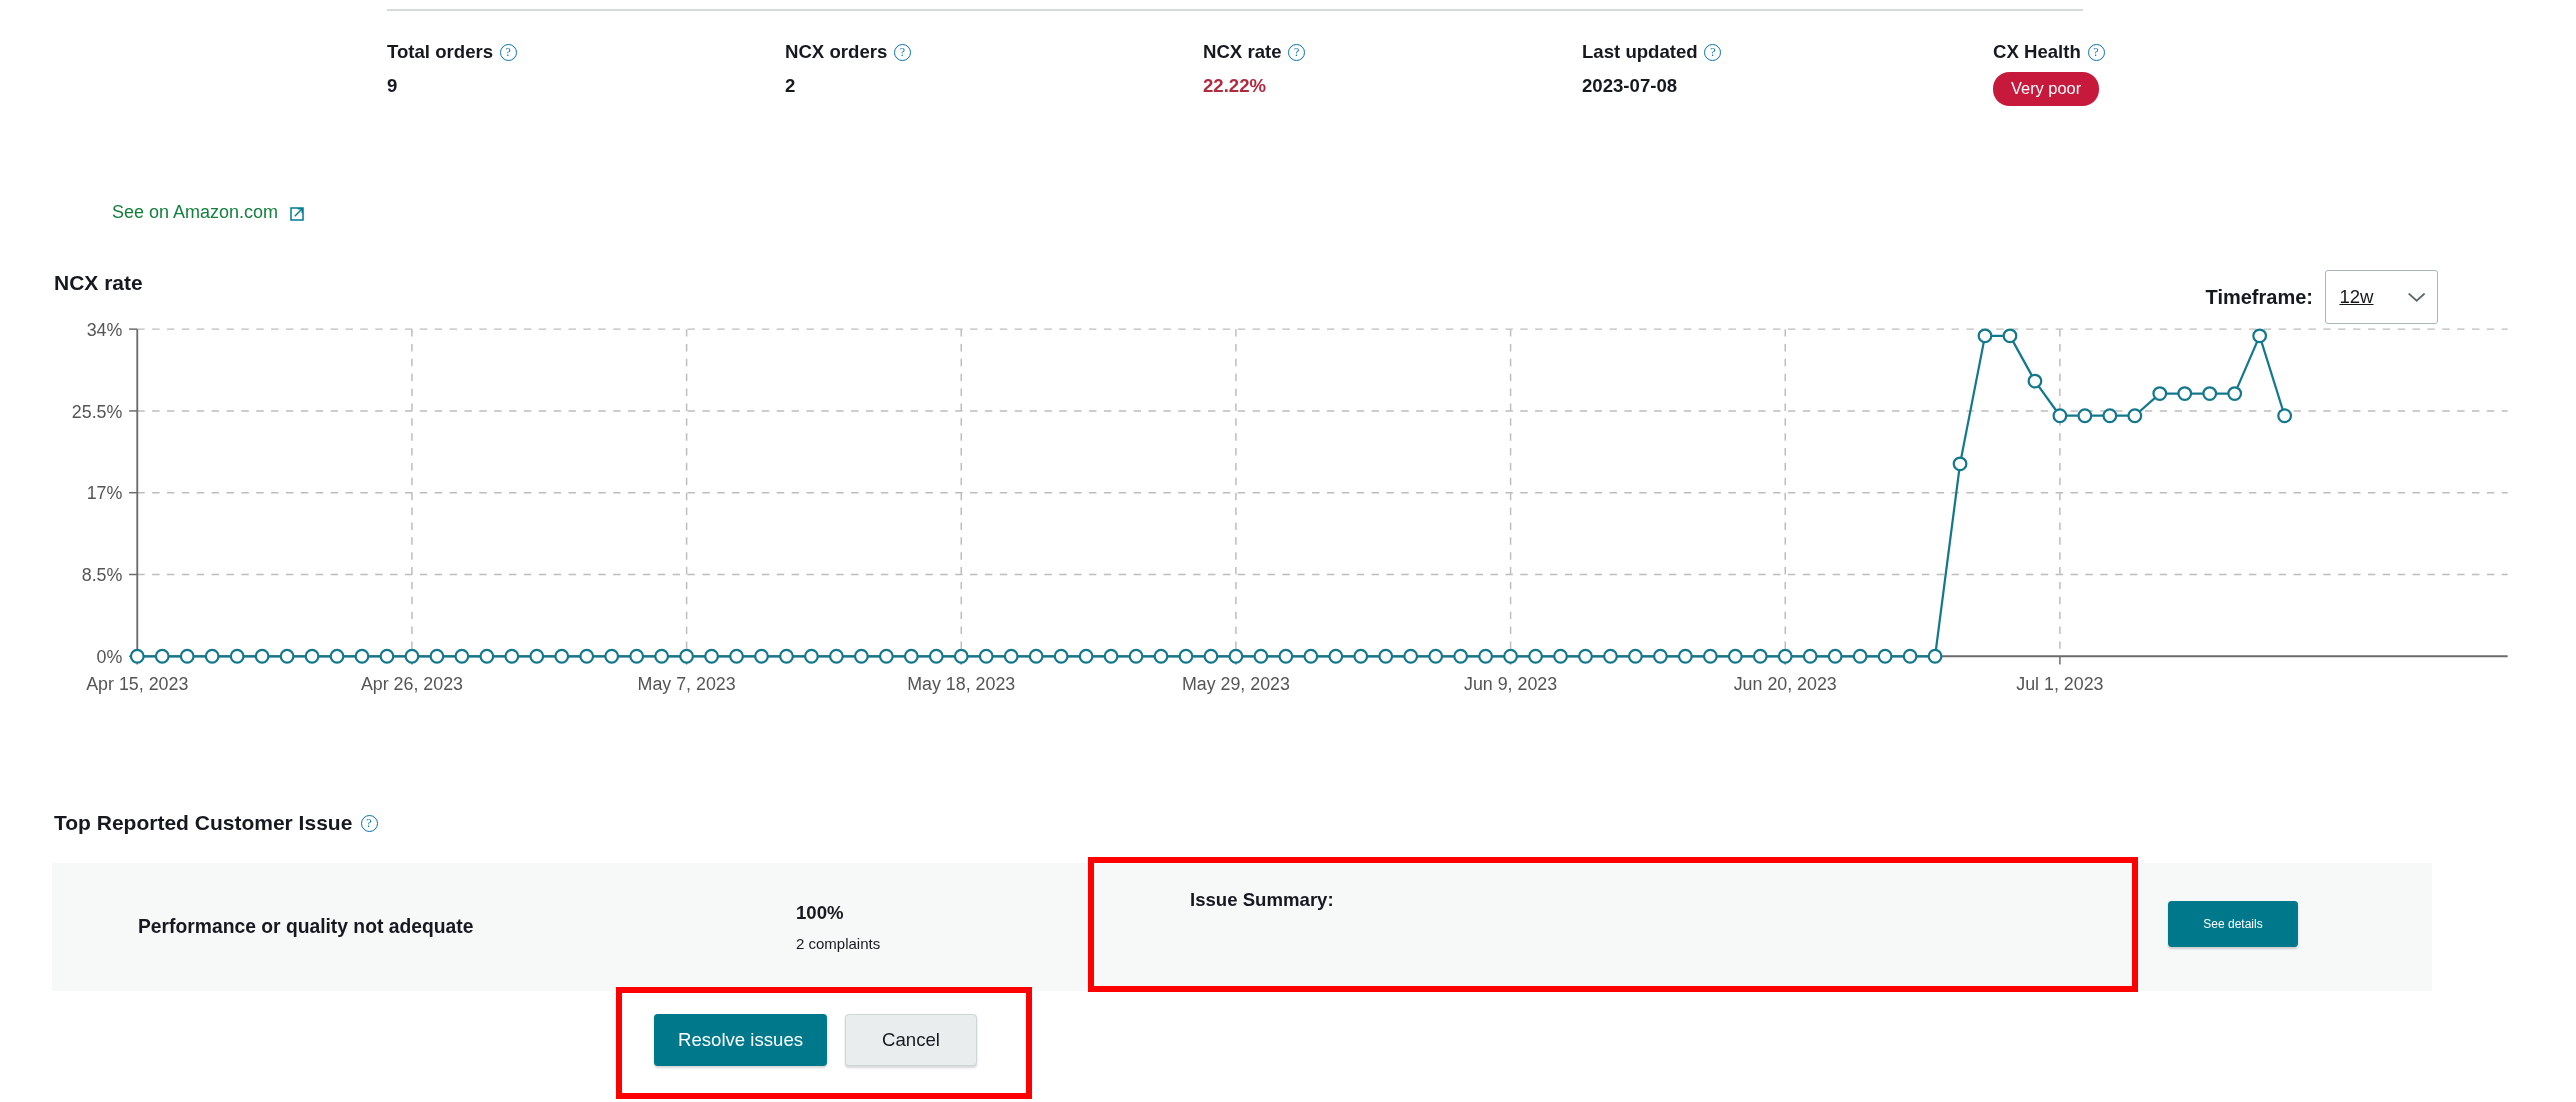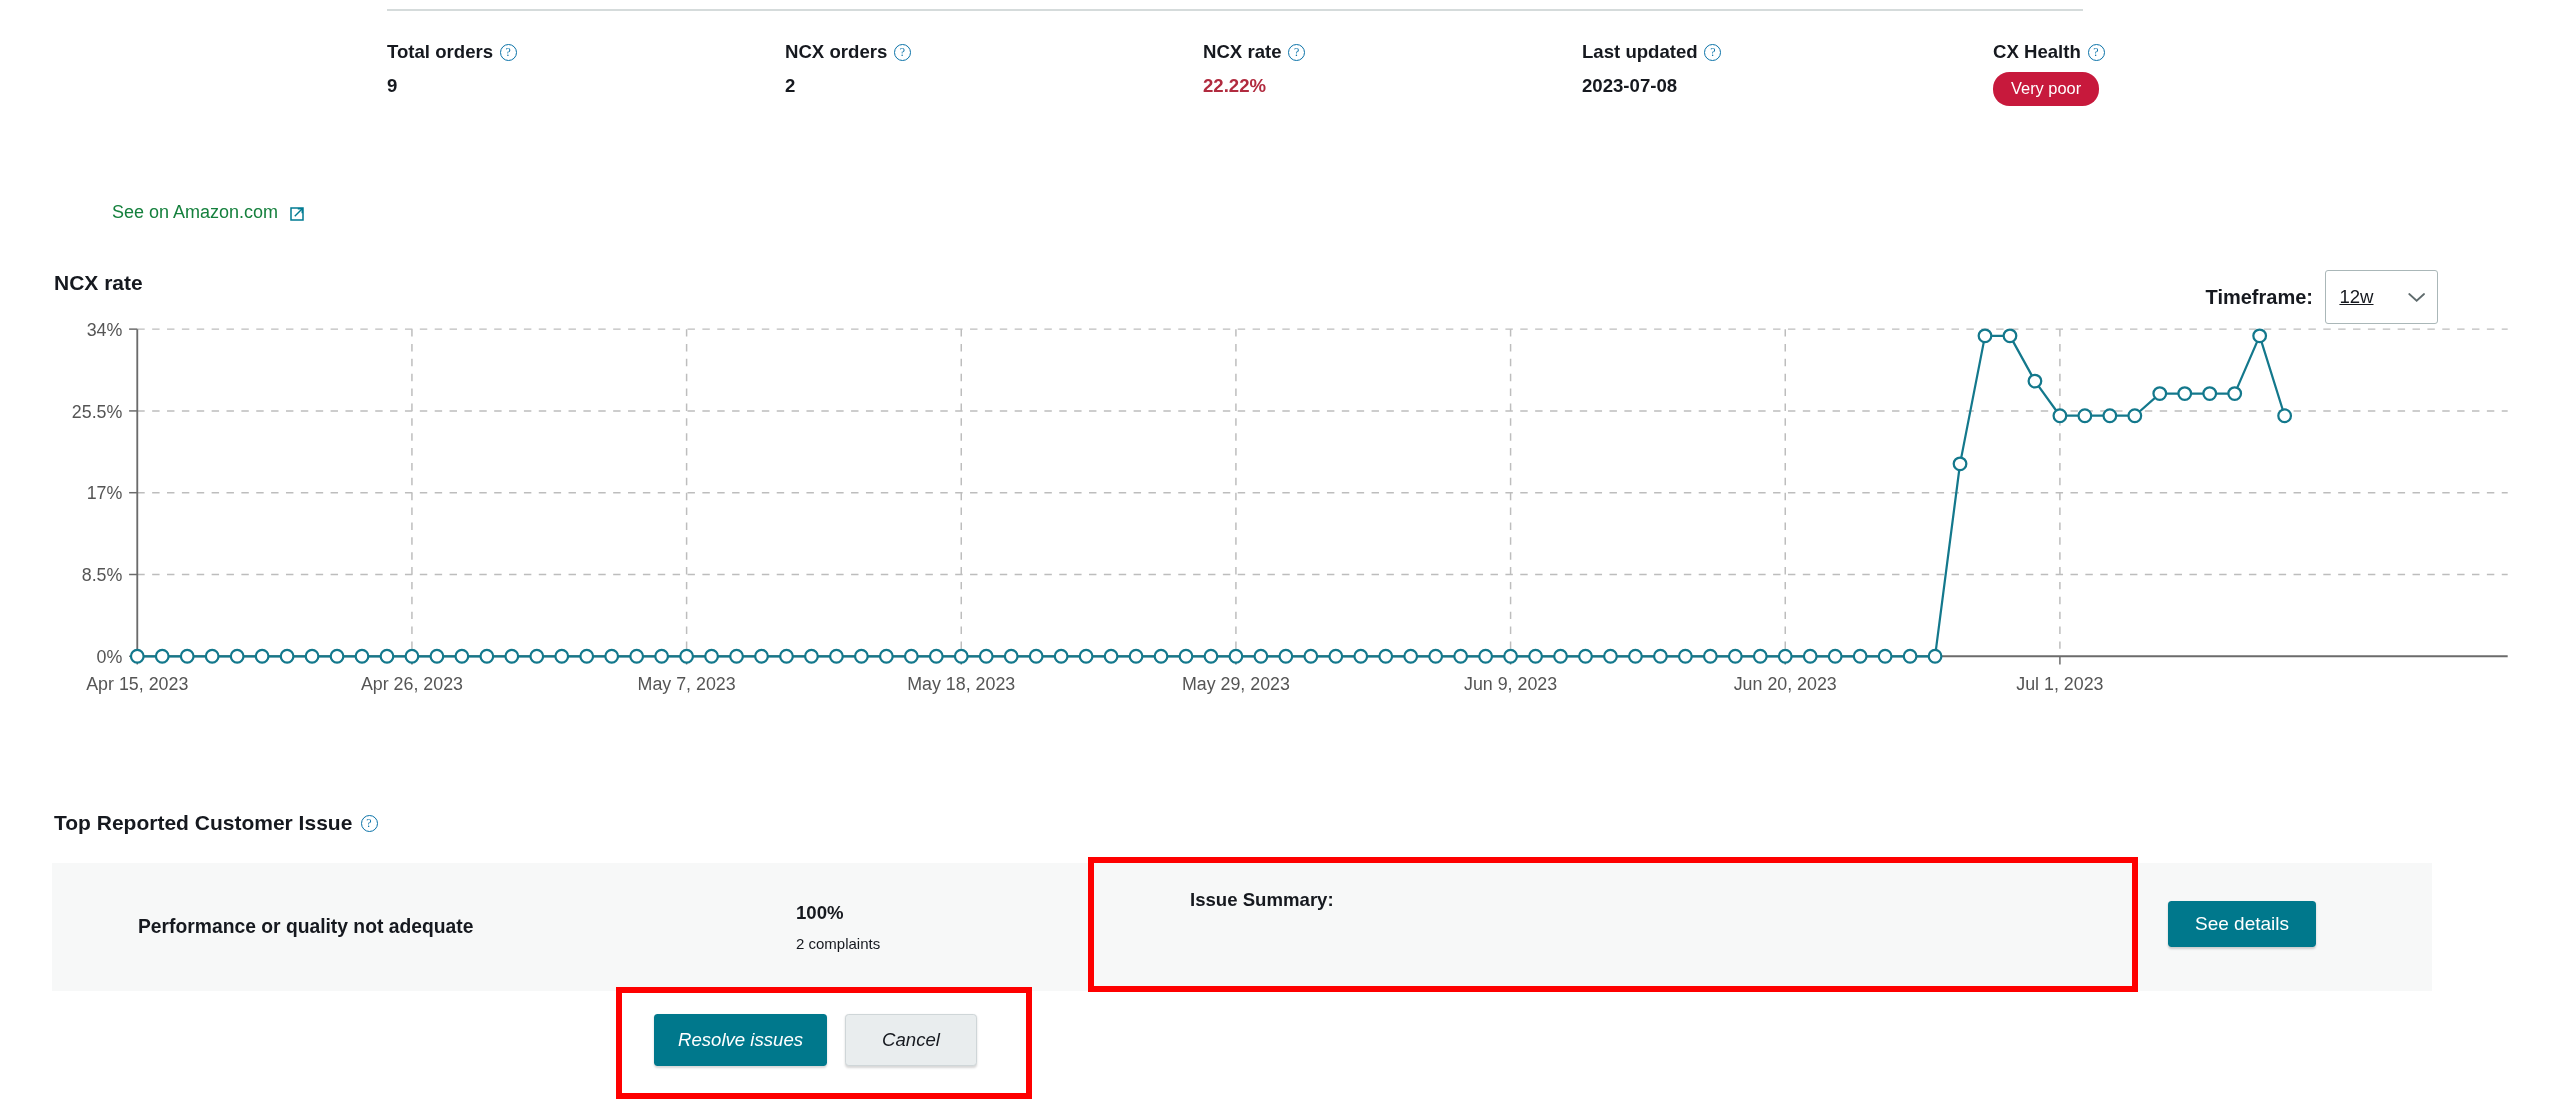--- a/index.html
+++ b/index.html
@@ -99,39 +99,38 @@
   #summary-highlight {
     position:absolute; left:1088px; top:857px;
     width:1050px; height:135px;
     border:6.7px solid #fe0000; background:transparent;
   }
   #summary-box { position:absolute; left:1190px; top:889px; width:878px; }
   #summary-heading { font-size:18.6px; font-weight:bold; color:#16191f; }
   #summary-text { font-size:18.6px; color:#16191f; line-height:1.45; margin-top:15px; }
 
   #see-details-btn {
-    position:absolute; left:2168px; top:901px; width:148px; height:46px;
+    position:absolute; left:2168px; top:901px; width:130px; height:46px;
     background:#00788c; color:#ffffff; border:none; border-radius:3.7px;
-    font-size:19px; font-family:"Liberation Sans", sans-serif;
+    font-size:12px; font-family:"Liberation Sans", sans-serif;
     cursor:pointer; box-shadow:0 1.5px 2.2px rgba(0,0,0,.18);
   }
 
   
   #actions-highlight {
     position:absolute; left:616px; top:987px; width:416px; height:112px;
     border:6.7px solid #fe0000; background:#ffffff;
   }
   #actions-row {
     position:absolute; left:654px; top:1014px; display:flex; align-items:center; gap:18px;
   }
   .btn {
     height:52px; border-radius:3.7px; font-size:18.6px;
     font-family:"Liberation Sans", sans-serif; cursor:pointer;
     box-shadow:0 1.5px 2.2px rgba(0,0,0,.16);
-    font-style:italic;
   }
   #resolve-btn { background:#00788c; color:#ffffff; border:none; padding:0 24px; }
   #cancel-btn  { background:#e9edee; color:#16191f; border:0.7px solid #cfd6d8; padding:12px 36px; }
 </style>
 </head>
 <body>
 
 <div id="top-strip">
 
   <div id="product-thumb">

